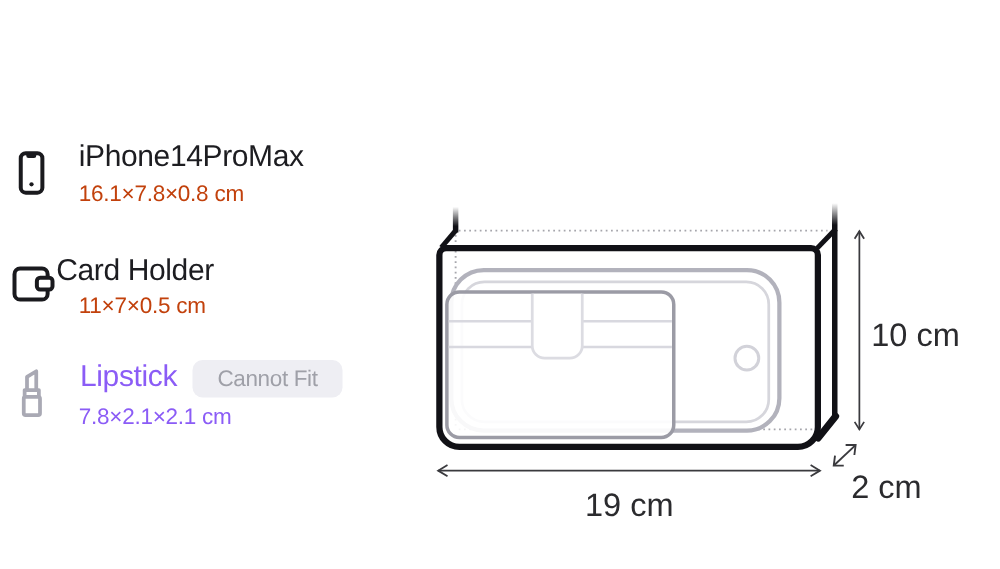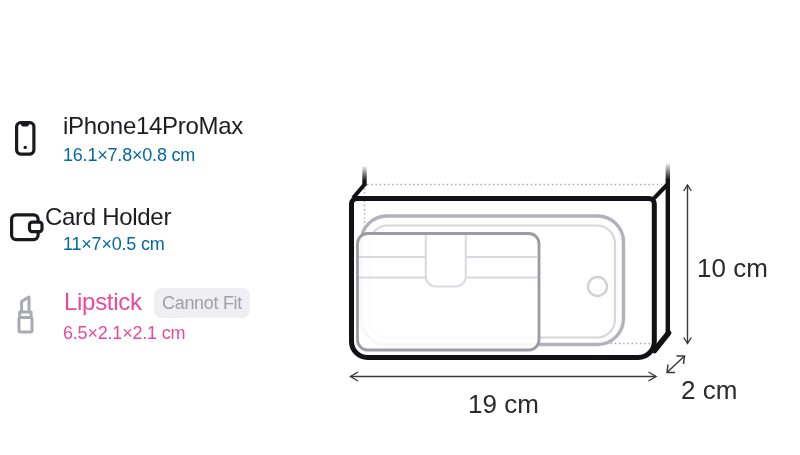--- a/index.html
+++ b/index.html
@@ -1,20 +1,20 @@
 <!DOCTYPE html>
 <html><head>
 <meta charset="utf-8">
 <style>
   html,body{margin:0;padding:0;}
   body{width:800px;height:455px;background:#ffffff;font-family:"Liberation Sans",sans-serif;position:relative;overflow:hidden;}
   .abs{position:absolute;}
   .title{font-size:24px;color:#1d1d21;letter-spacing:-0.3px;}
-  .dims{font-size:18px;color:#0369a1;letter-spacing:-0.2px;}
-  .muted{color:#ec4899;text-align:center;}
+  .dims{font-size:18px;color:#c2410c;letter-spacing:-0.2px;}
+  .muted{color:#8b5cf6;text-align:center;}
 </style>
 </head>
 <body>
 
 <svg class="abs" style="left:13px;top:119px;" width="24" height="38" viewBox="0 0 24 38">
   <rect x="3.6" y="3.6" width="17.3" height="31.5" rx="4" fill="none" stroke="#1a1a1e" stroke-width="3.2"></rect>
   <path d="M8 3.6 h8 v2 a1.8 1.8 0 0 1 -1.8 1.8 h-4.4 a1.8 1.8 0 0 1 -1.8 -1.8 z" fill="#1a1a1e"></path>
   <circle cx="12.2" cy="28.4" r="1.7" fill="#1a1a1e"></circle>
 </svg>
 
@@ -32,23 +32,23 @@
 <div class="abs dims" style="left:63px;top:234px;text-align:center;">11×7×0.5 cm</div>
 
 <svg class="abs" style="left:14px;top:293px;" width="24" height="44" viewBox="0 0 24 44">
   <path d="M7.6 19 L7.6 8.5 L15 4 L15 19" fill="#ffffff" stroke="#a9a9b4" stroke-width="3" stroke-linejoin="round" stroke-linecap="round"></path>
   <rect x="5.7" y="19" width="11.4" height="5.5" fill="#ffffff" stroke="#a9a9b4" stroke-width="3" stroke-linejoin="round"></rect>
   <rect x="5" y="24.5" width="13" height="14.5" rx="1.5" fill="#ffffff" stroke="#a9a9b4" stroke-width="3" stroke-linejoin="round"></rect>
 </svg>
 
 <div class="abs title muted" style="left:64px;top:288px;">Lipstick</div>
 
-<div class="abs" style="left:154px;top:288px;width:96px;height:30px;background:#eeeef3;border-radius:8px;color:#9fa0a8;font-size:18px;letter-spacing:-0.3px;line-height:30px;text-align:center;">Cannot Fit</div>
+<div class="abs" style="left:154px;top:288px;width:120px;height:30px;background:#eeeef3;border-radius:8px;color:#9fa0a8;font-size:18px;letter-spacing:-0.3px;line-height:30px;text-align:center;">Cannot Fit</div>
 
-<div class="abs dims muted" style="left:63px;top:323px;">6.5×2.1×2.1 cm</div>
+<div class="abs dims muted" style="left:63px;top:323px;">7.8×2.1×2.1 cm</div>
 
 <svg class="abs" style="left:0;top:0;" width="800" height="455" viewBox="0 0 800 455">
   <defs>
     <linearGradient id="stubL" gradientUnits="userSpaceOnUse" x1="0" y1="165.5" x2="0" y2="181">
       <stop offset="0" stop-color="#111116" stop-opacity="0"></stop>
       <stop offset="1" stop-color="#111116" stop-opacity="1"></stop>
     </linearGradient>
     <linearGradient id="stubR" gradientUnits="userSpaceOnUse" x1="0" y1="162.5" x2="0" y2="180">
       <stop offset="0" stop-color="#111116" stop-opacity="0"></stop>
       <stop offset="1" stop-color="#111116" stop-opacity="1"></stop>

